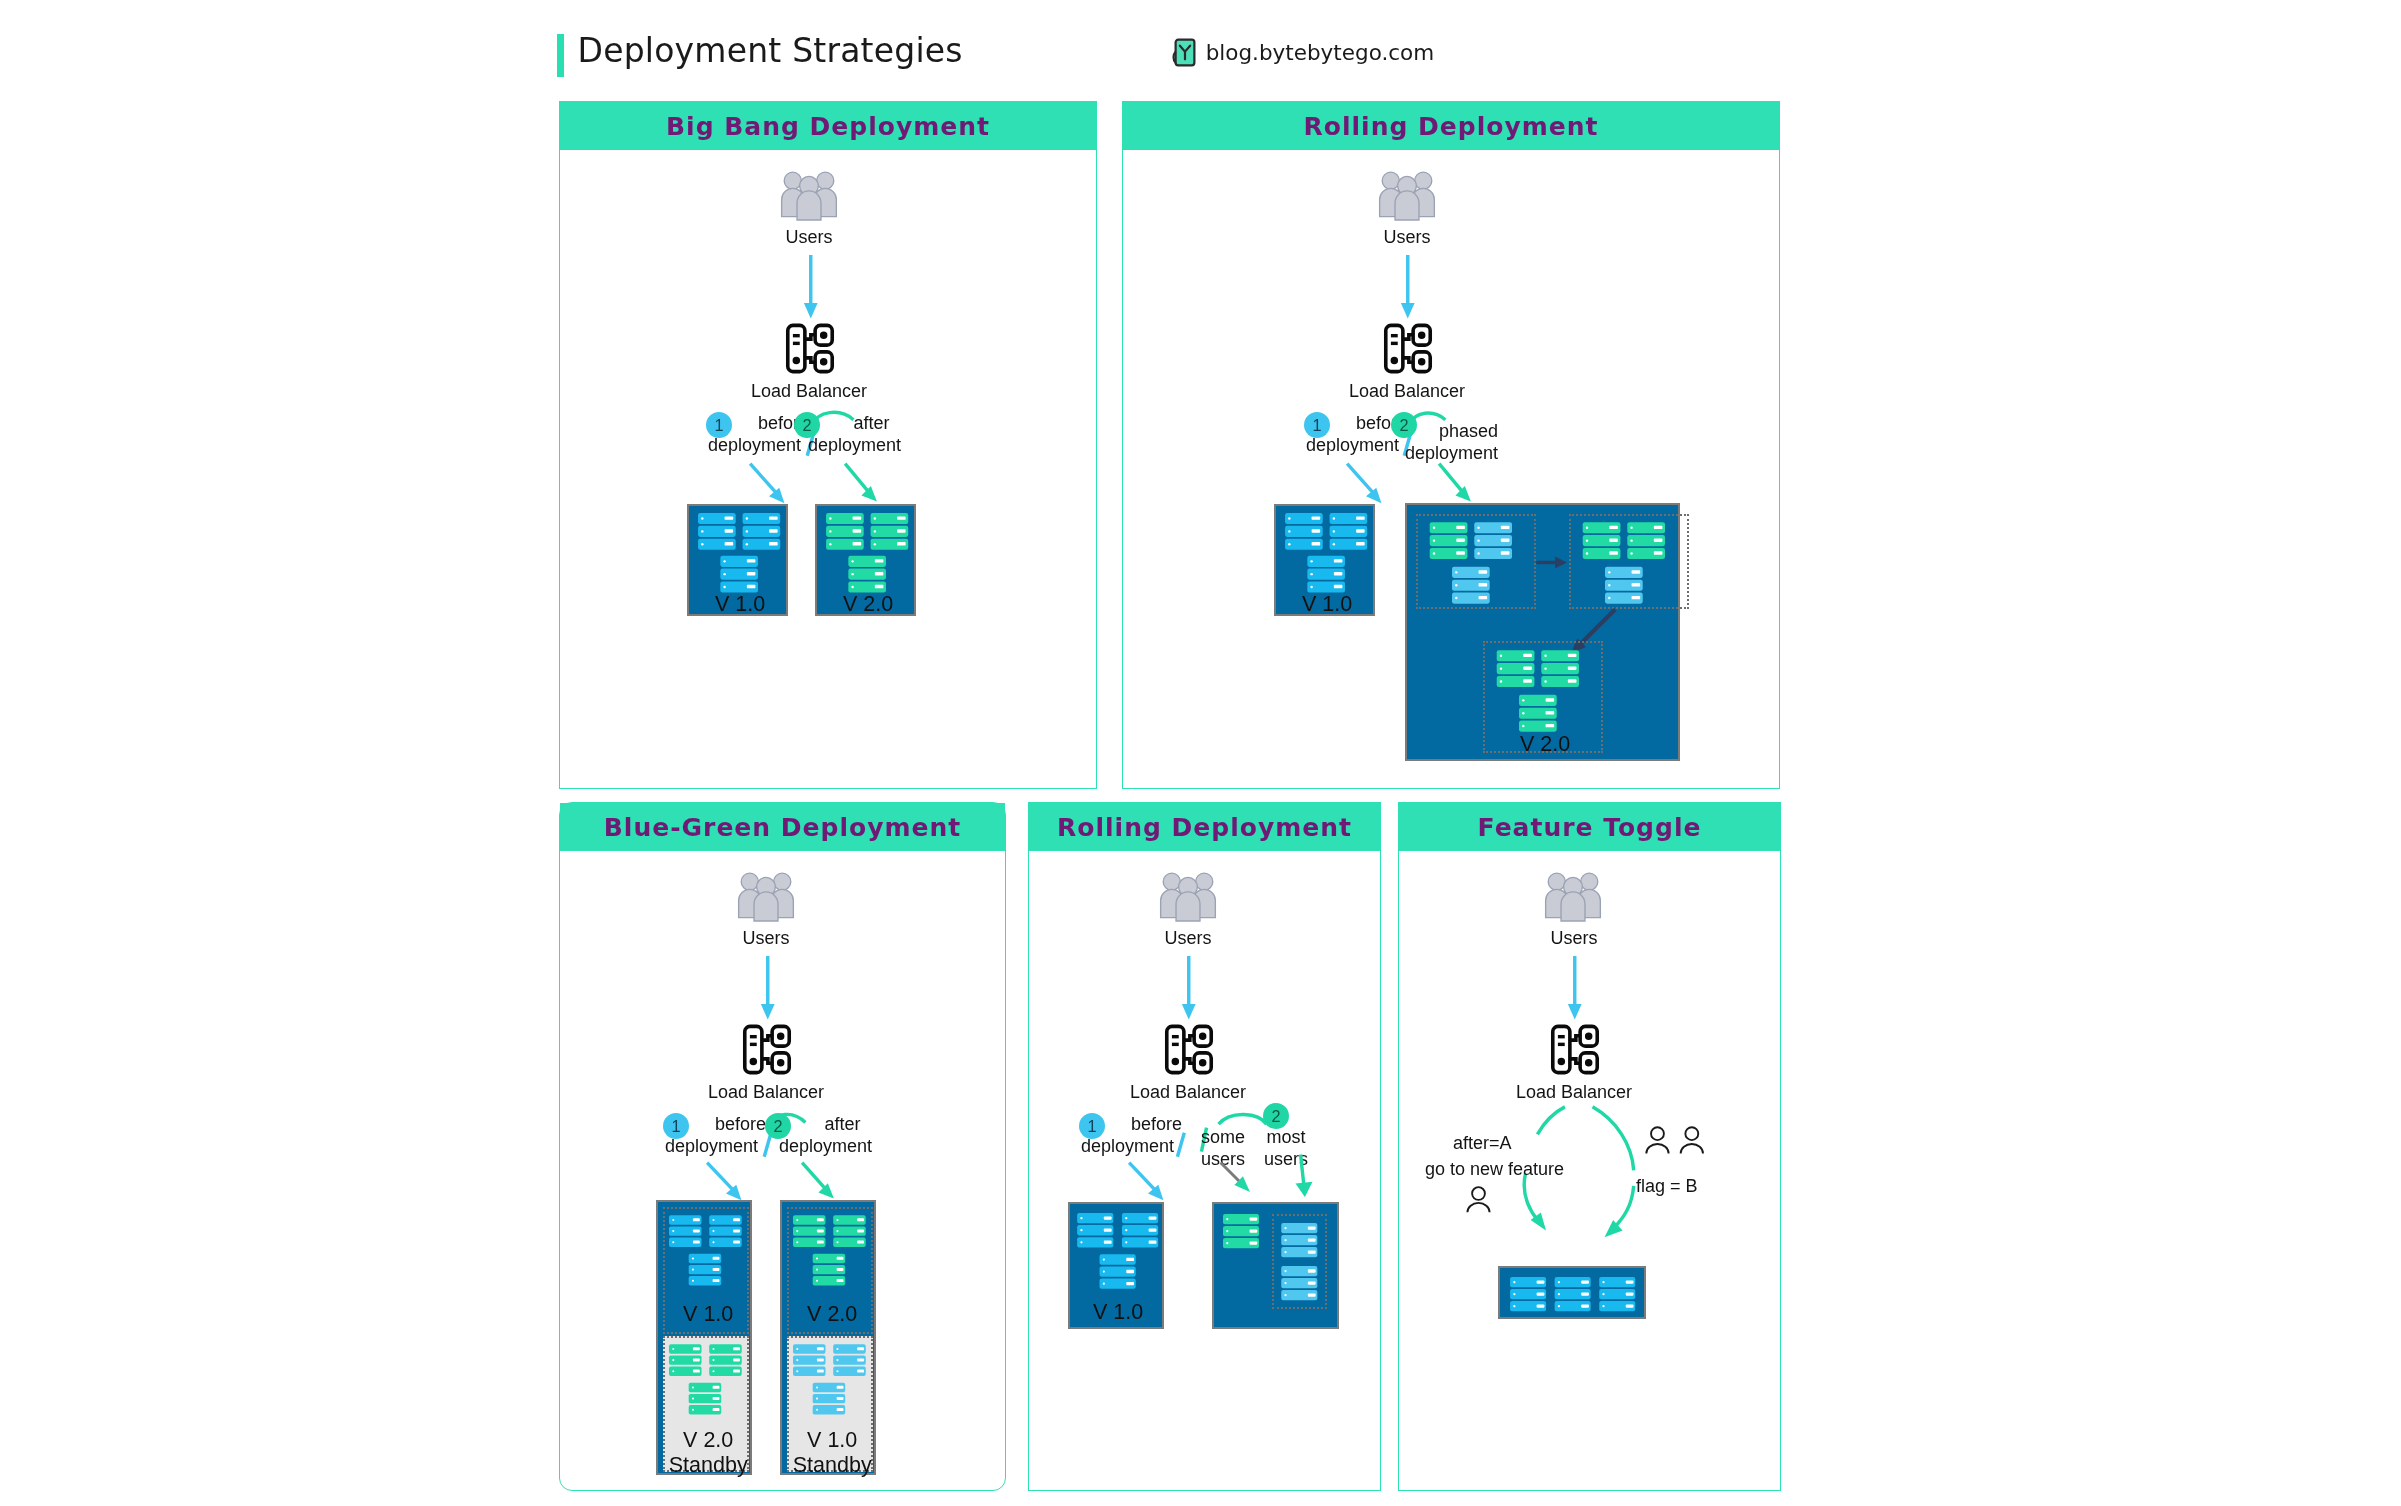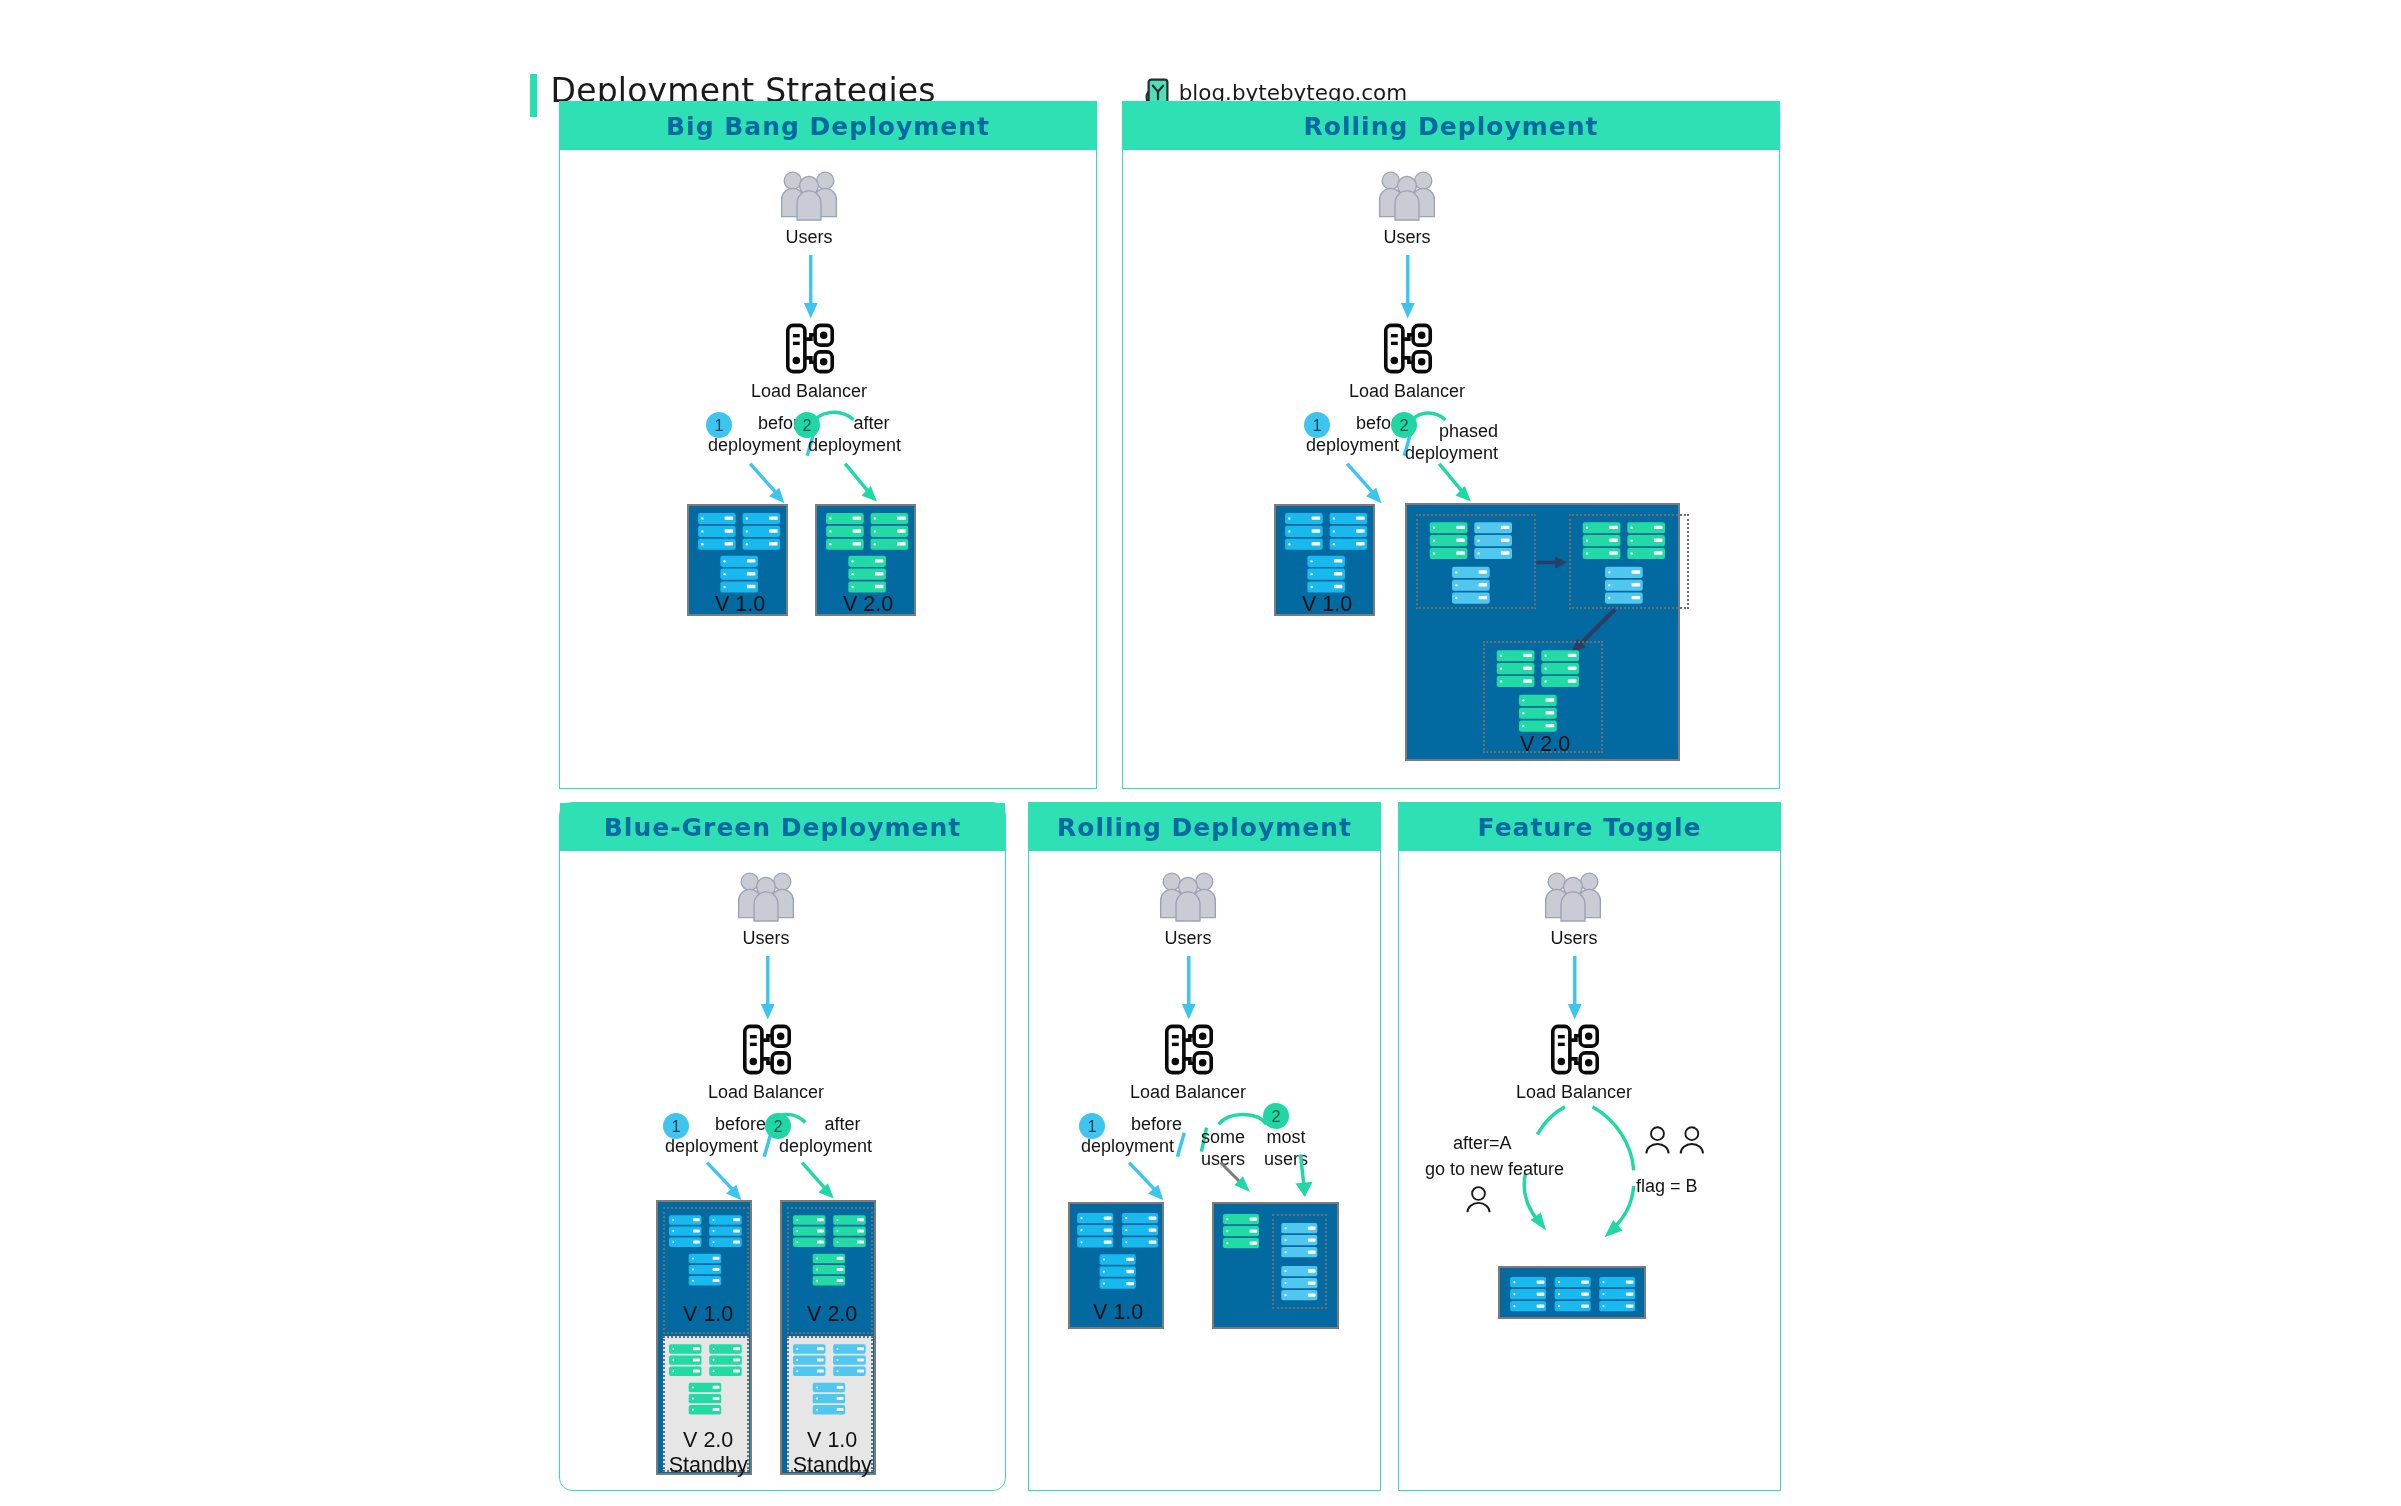--- a/index.html
+++ b/index.html
@@ -4,32 +4,32 @@
 <style>
   html,body{margin:0;padding:0;background:#fff;}
   body{
     width:2401px;height:1507px;position:relative;overflow:hidden;
     font-family:"Liberation Sans",sans-serif;
     -webkit-font-smoothing:antialiased;
   }
   .abs{position:absolute;}
 
   
-  #header{position:absolute;left:530px;top:31px;width:1221px;height:52px;margin-top:40px;}
+  #header{position:absolute;left:557px;top:31px;width:1221px;height:52px;}
   #title-bar{position:absolute;left:0;top:3.4px;width:6.9px;height:43px;background:#27dfb0;}
   #page-title{position:absolute;left:20.6px;top:0px;font-size:33px;color:#1a1a1a;
     font-family:"DejaVu Sans",sans-serif;font-weight:400;letter-spacing:0.2px;}
   #brand{position:absolute;left:615px;top:6.9px;display:flex;align-items:center;gap:7.7px;}
   #brand-name{font-size:21.5px;color:#1a1a1a;font-family:"DejaVu Sans",sans-serif;}
 
   
   .panel{position:absolute;border:1.7px solid #2fe0b4;box-sizing:border-box;background:#fff;}
   .panel-header{position:absolute;left:0;top:0;right:0;height:48px;background:#2fe0b4;
     display:flex;align-items:center;justify-content:center;}
-  .panel-header .ttl{font-size:25px;font-weight:700;color:#0369a1;
+  .panel-header .ttl{font-size:25px;font-weight:700;color:#701a75;
     font-family:"DejaVu Sans",sans-serif;letter-spacing:1px;}
   .panel-body{position:absolute;left:0;top:48px;right:0;bottom:0;}
 
   
   .lbl{position:absolute;font-size:18px;color:#141414;white-space:nowrap;
        font-family:"Liberation Sans",sans-serif;}
   .lbl.c{transform:translateX(-50%);}
   .lbl2{position:absolute;font-size:18px;color:#141414;line-height:22.4px;
        font-family:"Liberation Sans",sans-serif;text-align:center;}
   .vtag{position:absolute;font-size:21.5px;color:#111;white-space:nowrap;

